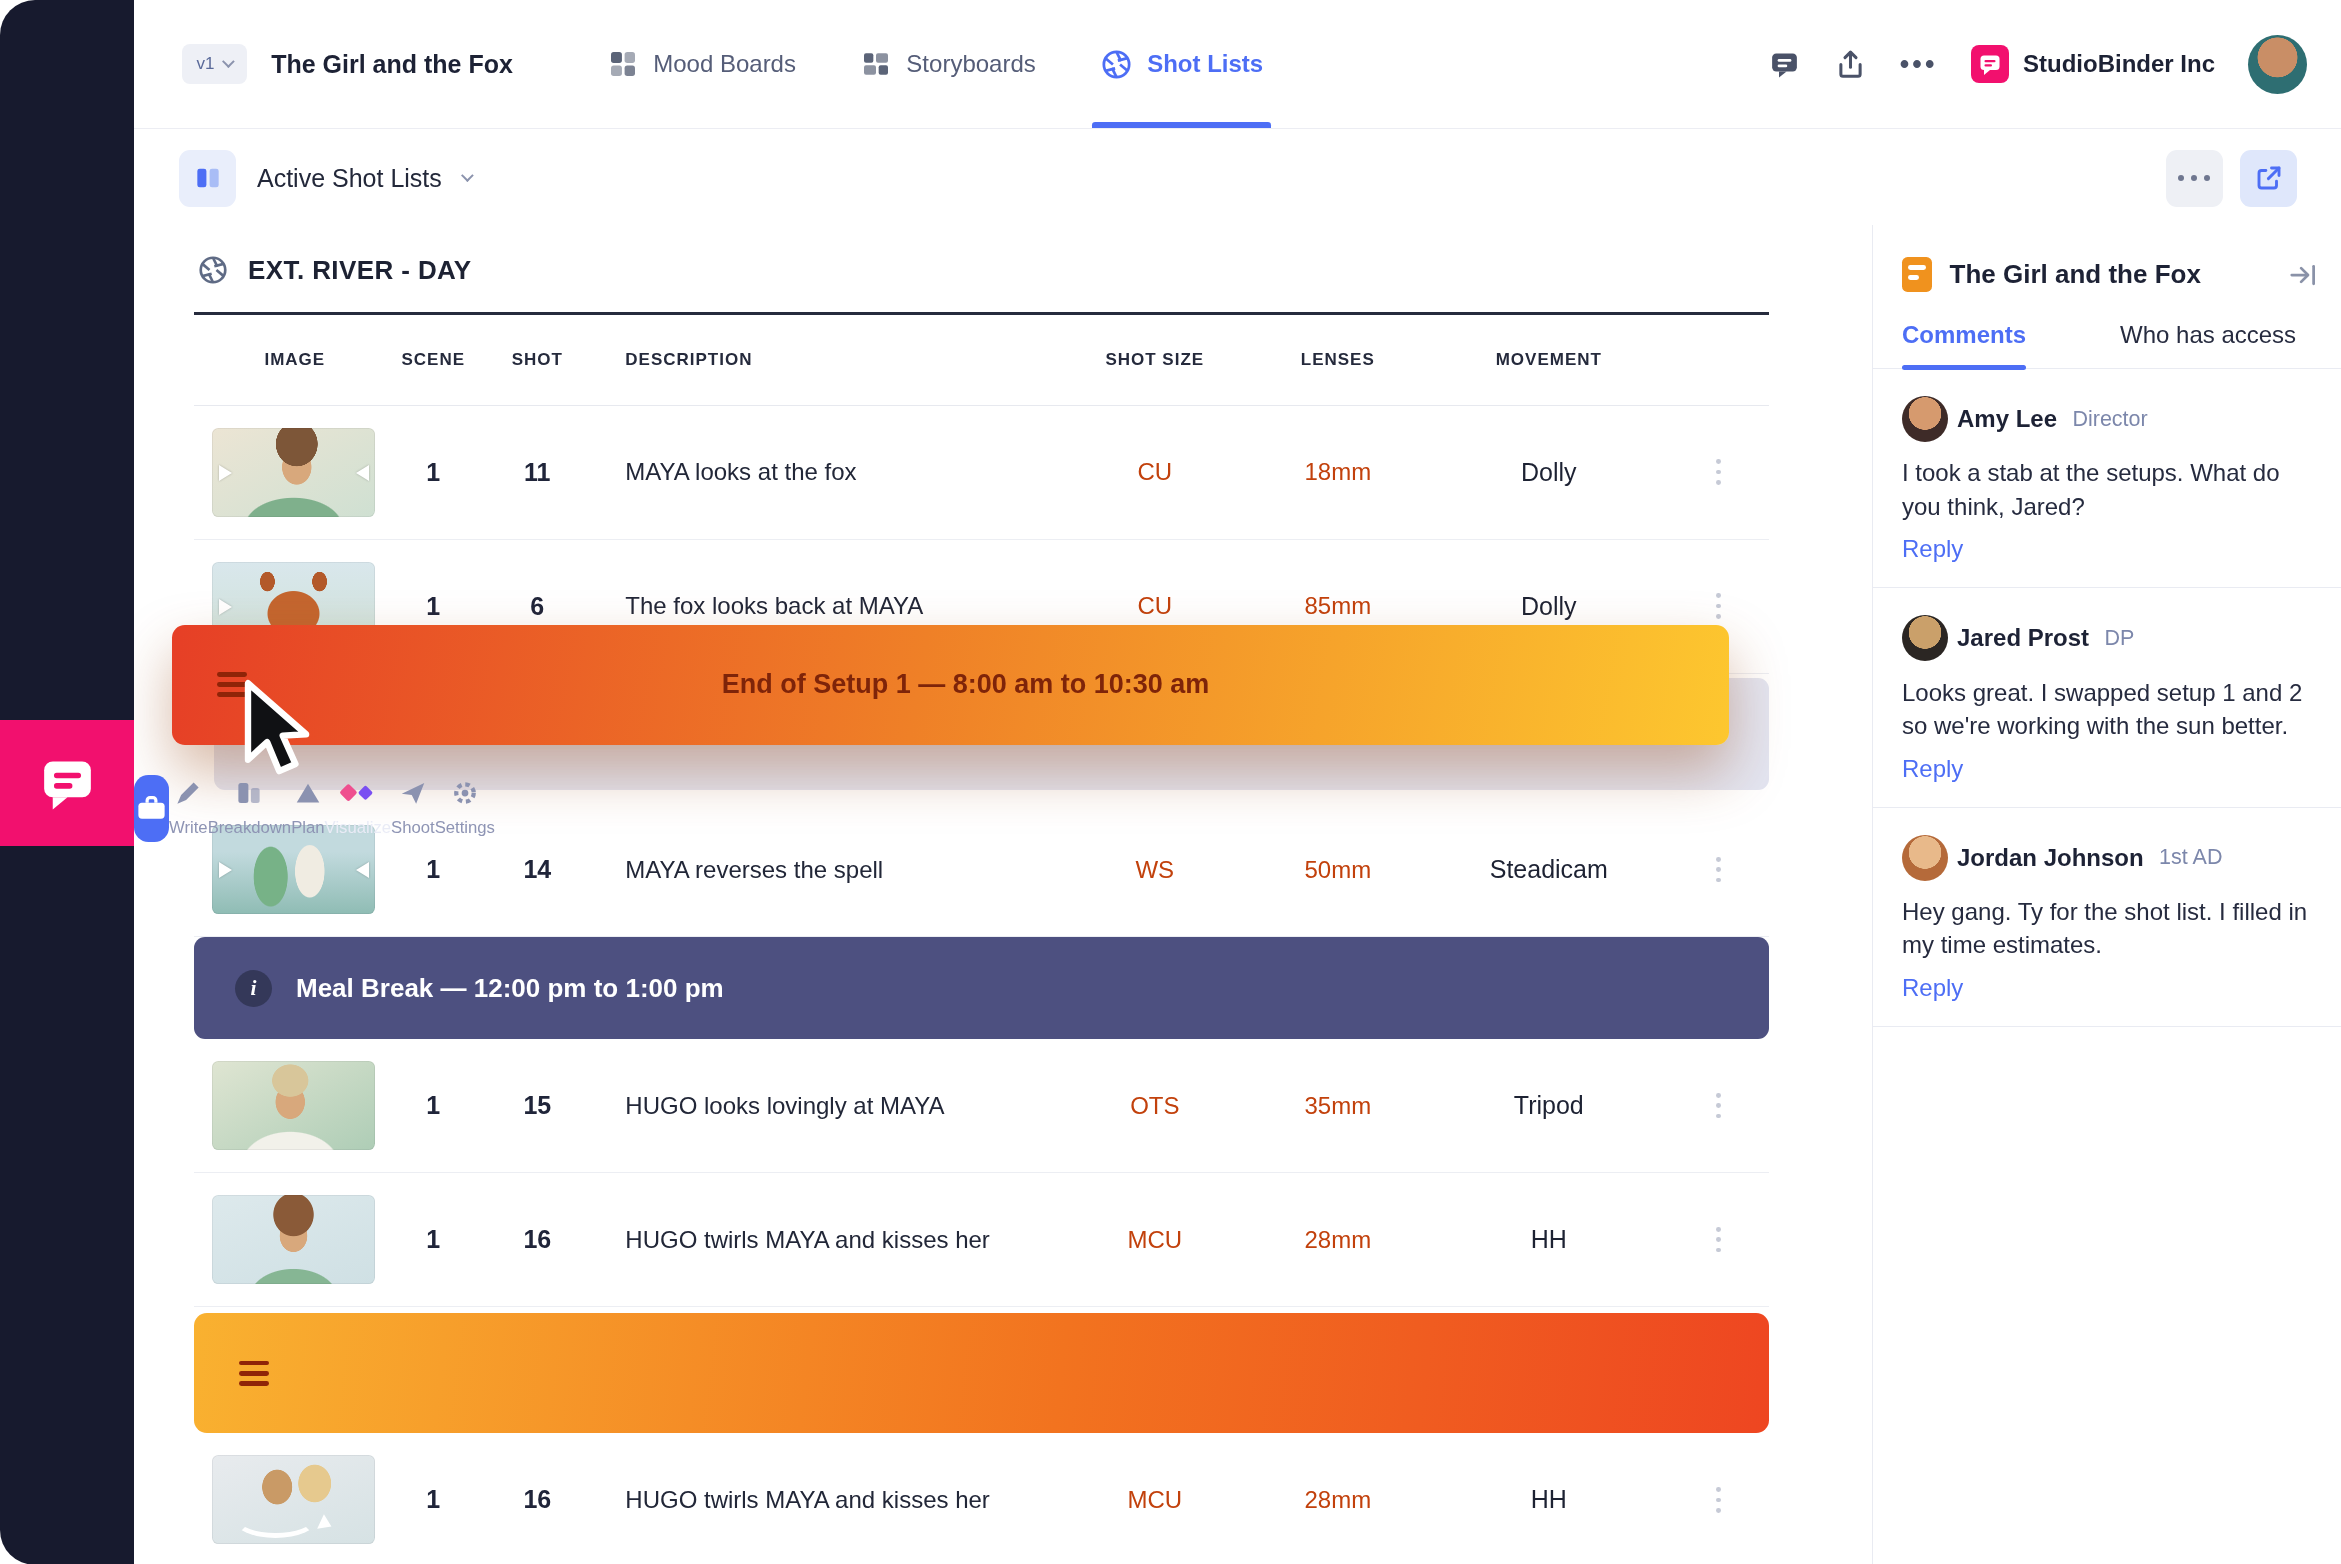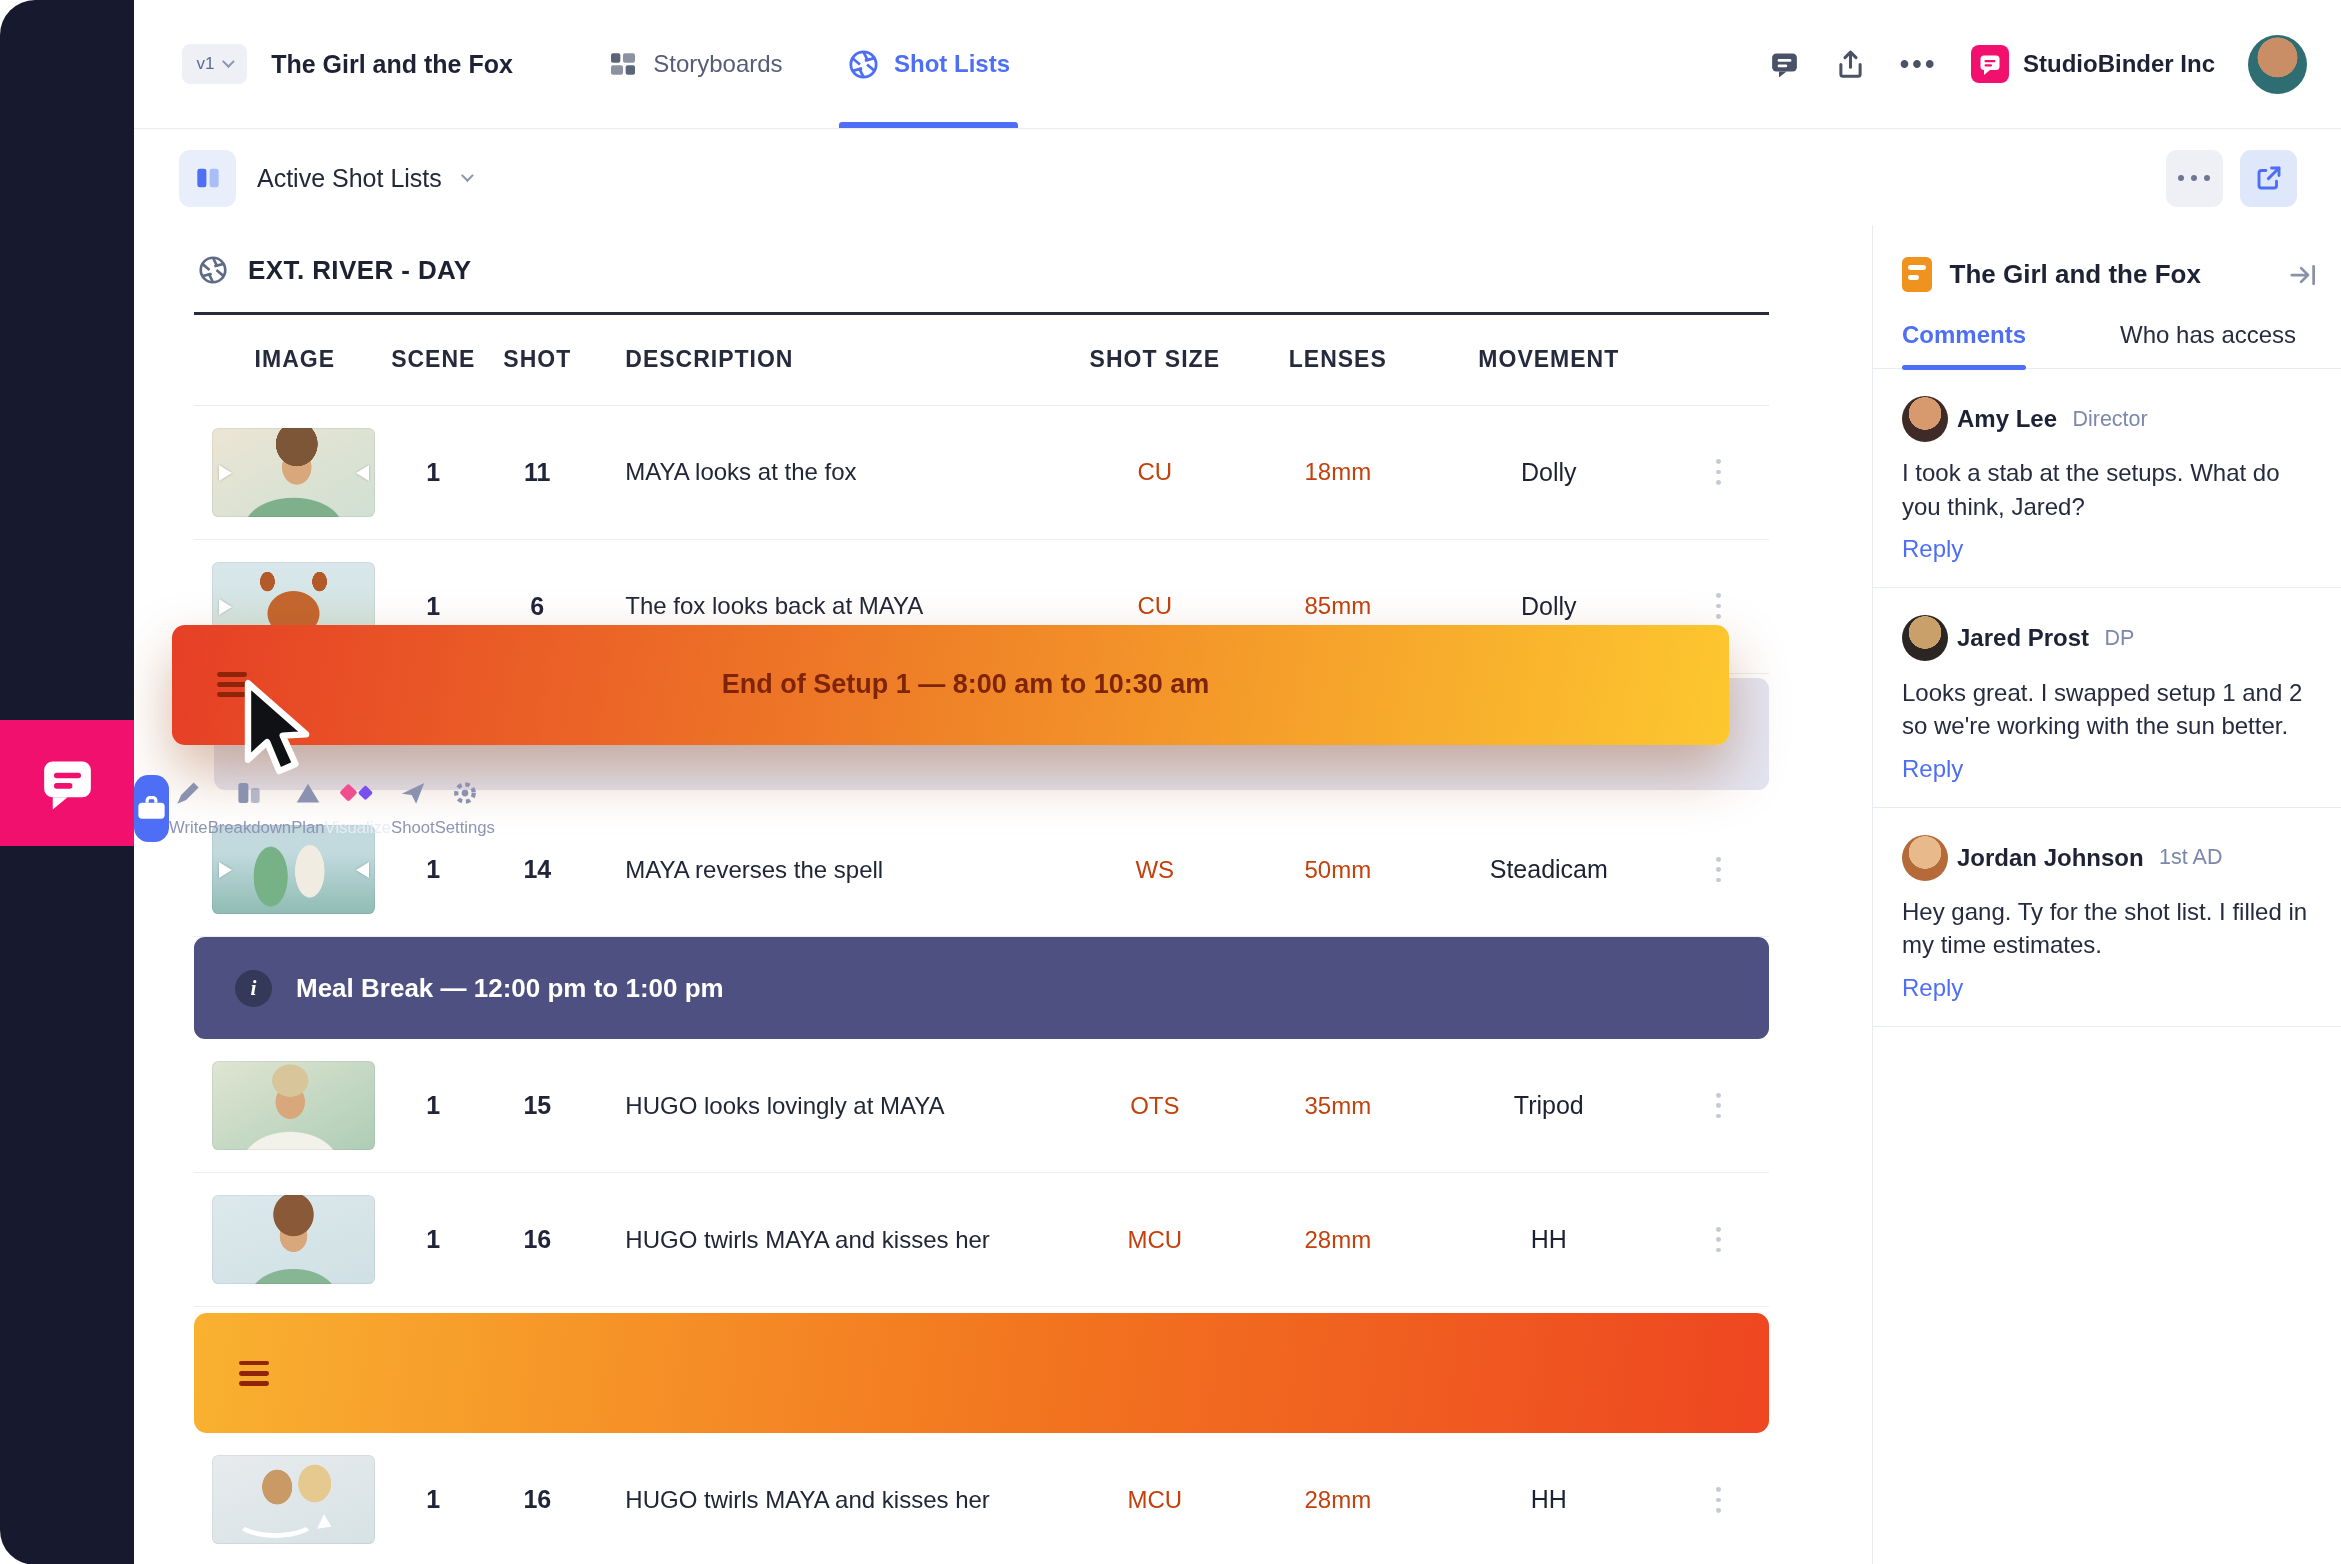--- a/index.html
+++ b/index.html
@@ -44,21 +44,21 @@
   .kdots i { width:6.4px; height:6.4px; border-radius:50%; background:#6f7790; }
 
   
   .main { position:absolute; left:117px; top:225px; width:1738px; bottom:0; background:#fff; overflow:hidden; z-index:5; }
   .scene-head { display:flex; align-items:center; gap:19px; margin:29px 0 0 80px; }
   .scene-title { font-size:26px; font-weight:700; color:#1d2233; letter-spacing:0.4px; }
 
   .table-wrap { position:relative; margin:25.5px 86px 0 77px; }
   .grid { display:grid; grid-template-columns:18.3px 165px 112px 96px 478px 183px 183px 239px 100px; align-items:center; }
   .thead { height:94px; border-top:3.2px solid #262b3d; border-bottom:1.6px solid #e7e9ef; }
-  .thead span { font-size:23px; font-weight:700; color:#252a3c; letter-spacing:1px; }
+  .thead span { font-size:17px; font-weight:700; color:#252a3c; letter-spacing:1px; }
   .c-center { text-align:center; }
   .c-left-pad { padding-left:40px; }
   .trow { height:134px; border-bottom:1.6px solid #eceef3; background:#fff; }
   .cell-num { font-size:25px; font-weight:700; color:#20253a; text-align:center; }
   .cell-desc { font-size:24px; color:#222738; padding-left:40px; }
   .cell-val { font-size:24px; color:#c2410c; text-align:center; }
   .cell-mov { font-size:25px; color:#1d2233; text-align:center; }
   .kebab { display:flex; flex-direction:column; gap:5.6px; align-items:center; justify-self:center; cursor:pointer; }
   .kebab i { width:4.8px; height:4.8px; border-radius:50%; background:#c6cad6; }
 
@@ -205,20 +205,29 @@
   <header class="topbar">
     <div class="ver-pill">
       <span>v1</span>
       <span class="chev"></span>
     </div>
     <div class="project-title">The Girl and the Fox</div>
 
     <div class="top-tabs">
       <div class="top-tab">
         <svg width="32" height="32" viewBox="0 0 24 24">
+          <rect x="3" y="3" width="8.2" height="8.2" rx="2" fill="#5b6478"></rect>
+          <rect x="13.2" y="3" width="7.8" height="8.2" rx="2" fill="#5b6478" opacity=".55"></rect>
+          <rect x="3" y="13.2" width="8.2" height="7.8" rx="2" fill="#5b6478" opacity=".55"></rect>
+          <rect x="13.2" y="13.2" width="7.8" height="7.8" rx="2" fill="#5b6478" opacity=".8"></rect>
+        </svg>
+        <span>Mood Boards</span>
+      </div>
+      <div class="top-tab">
+        <svg width="32" height="32" viewBox="0 0 24 24">
           <rect x="3" y="4" width="7" height="7" rx="1.5" fill="#5b6478"></rect>
           <rect x="12" y="4" width="9" height="7" rx="1.5" fill="#5b6478" opacity=".7"></rect>
           <rect x="3" y="13" width="9" height="7" rx="1.5" fill="#5b6478" opacity=".7"></rect>
           <rect x="14" y="13" width="7" height="7" rx="1.5" fill="#5b6478"></rect>
         </svg>
         <span>Storyboards</span>
       </div>
       <div class="top-tab active">
         <svg width="33" height="33" viewBox="0 0 24 24">
           <circle cx="12" cy="12" r="9.2" fill="none" stroke="#4d6ef5" stroke-width="2"></circle>

